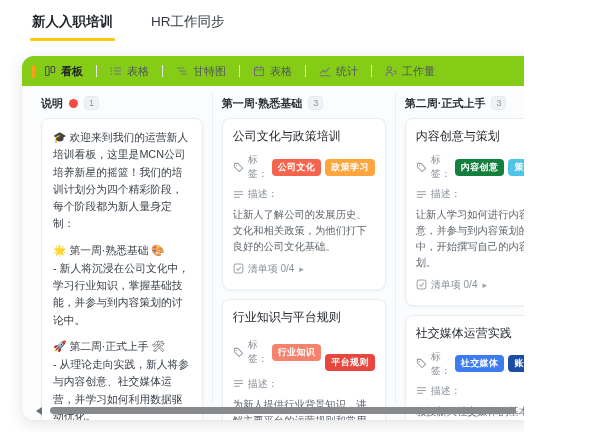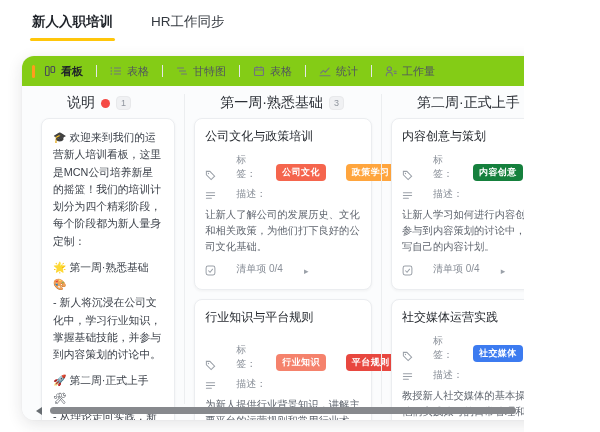--- a/index.html
+++ b/index.html
@@ -24,34 +24,34 @@
   .view.active{color:#1f2329;font-weight:bold;padding-left:0;}
   .view svg{display:block;}
   .sep{width:1px;height:12px;background:#e5e6e8;}
 
   
   .board{position:absolute;top:30px;left:0;right:0;bottom:0;background:#fbfcfd;
          display:flex;padding:6px 0 0 10px;}
   .col{width:178px;padding:0 9px;}
   .col-div{width:1px;background:#eceef0;margin:2px 0 16px 0;}
   .col-head{display:flex;align-items:center;gap:6px;height:22px;margin-bottom:4px;}
-  .col-title{font-size:14px;font-weight:normal;color:#2b2f36;margin-left:26px;}
+  .col-title{font-size:11px;font-weight:bold;color:#2b2f36;}
   .dot{width:9px;height:9px;border-radius:50%;}
   .count{font-size:9px;color:#8f959e;background:#f0f1f3;border:1px solid #e8e9eb;border-radius:4px;
          padding:0 4px;line-height:12px;}
 
   .card,.ccard{background:#fff;border:1px solid #ebedf0;border-radius:8px;
          box-shadow:0 1px 3px rgba(31,35,41,.05);}
   .card{padding:10px 11px;height:400px;}
   .note p{font-size:10.8px;color:#3b4049;line-height:1.6;margin:0 0 9px 0;}
   .note p.head{margin:0 0 1px 0;}
 
   .ccard{padding:9px 10px 7px 10px;margin-bottom:9px;}
   .ctitle{font-size:12px;font-weight:normal;color:#1f2329;margin-bottom:8px;}
-  .crow{display:flex;align-items:flex-end;gap:20px;margin-bottom:6px;}
+  .crow{display:flex;align-items:center;gap:4px;margin-bottom:6px;}
   .clabel{font-size:10px;color:#8a9099;}
   .cicon{display:flex;align-items:center;}
   .tag{color:#fff;font-size:9px;font-weight:bold;padding:2px 6px;border-radius:4px;
        letter-spacing:.4px;white-space:nowrap;}
   .cdesc{font-size:10.3px;color:#5f656e;line-height:1.55;margin:1px 0 7px 0;}
   .expand{font-size:9px;color:#9aa0a8;margin-left:1px;}
 
   
   .vscroll{position:absolute;top:34px;right:4px;bottom:22px;width:10px;}
   .vthumb{position:absolute;top:12px;left:1px;width:7px;height:282px;background:#96999e;border-radius:4px;}

